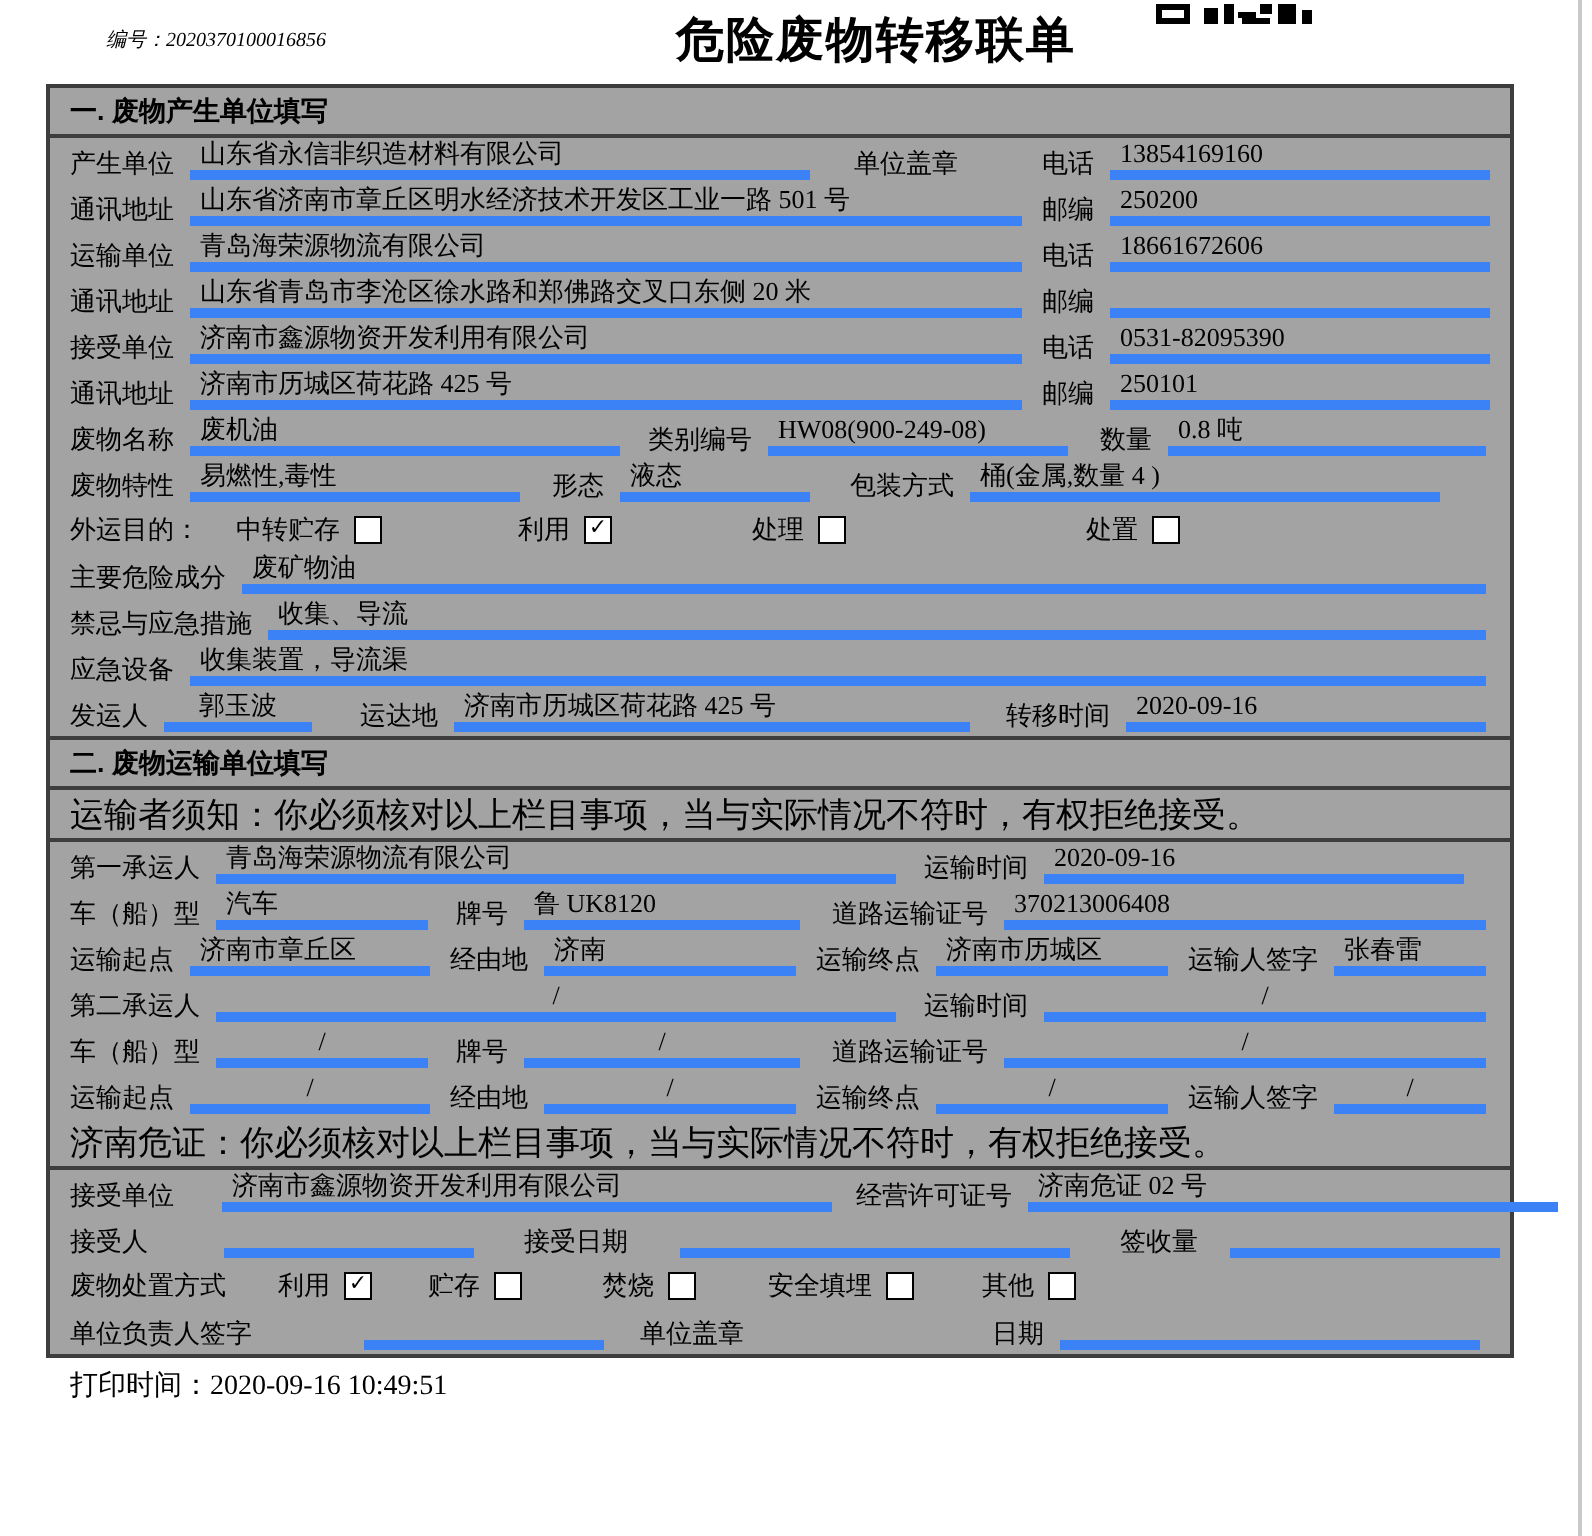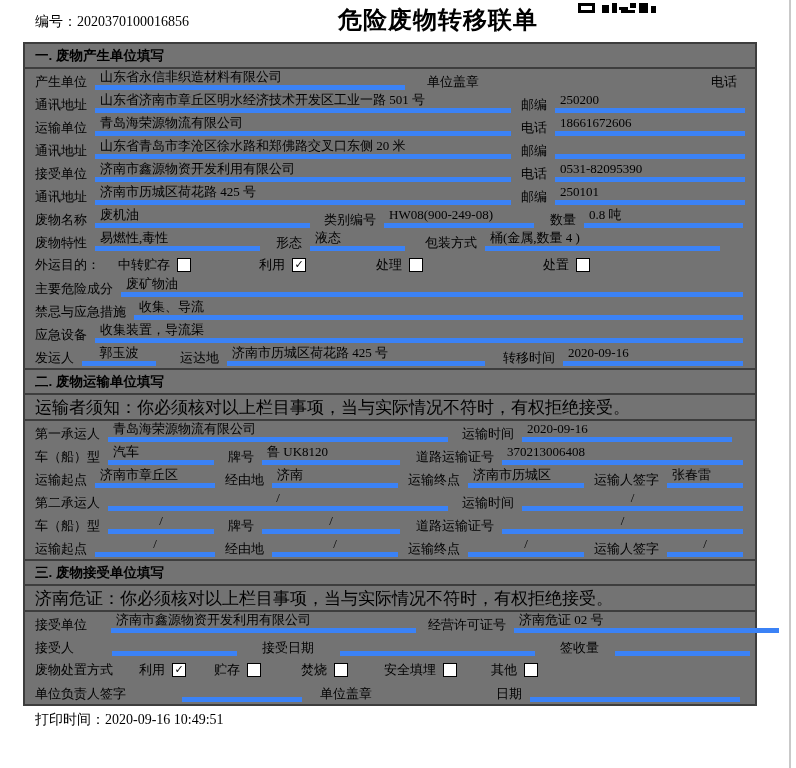--- a/index.html
+++ b/index.html
@@ -5,29 +5,29 @@
   html,body{margin:0;padding:0;}
   body{
     width:796px;height:768px;background:#ffffff;color:#000;
     font-family:"Liberation Serif","DejaVu Serif",serif;
     position:relative;overflow:hidden;
   }
   .page{position:relative;width:796px;height:768px;}
   .page-edge{position:absolute;left:789px;top:0;width:2px;height:768px;background:#c9c9c9;}
   
   .topbar{position:relative;height:42px;}
-  .serial{position:absolute;left:35px;top:13px;font-size:14px;white-space:nowrap;}
+  .serial{position:absolute;left:53px;top:13px;font-size:10px;white-space:nowrap;font-style:italic;}
   .doc-title{
     position:absolute;left:80px;top:4px;width:716px;text-align:center;
     font-size:24px;font-weight:bold;letter-spacing:1px;
     font-family:"Liberation Sans","DejaVu Sans",sans-serif;
   }
   .qr{position:absolute;left:578px;top:0;width:82px;height:11px;}
   
-  .form{margin-left:23px;width:730px;border:2px solid #3d3d3d;background:#737373;}
+  .form{margin-left:23px;width:730px;border:2px solid #3d3d3d;background:#a3a3a3;}
   .sec-h{
     font-family:"Liberation Sans","DejaVu Sans",sans-serif;
     font-weight:bold;font-size:13.5px;line-height:17px;
     padding:3px 10px;border-bottom:2px solid #3d3d3d;
   }
   .sec-h.mid{border-top:2px solid #3d3d3d;}
   .row{
     display:flex;align-items:flex-end;
     height:23px;padding:0 10px 2px 10px;box-sizing:border-box;
     font-size:13px;line-height:16px;white-space:nowrap;
@@ -87,20 +87,21 @@
   <div class="form">
 
     <div class="sec-h">一. 废物产生单位填写</div>
 
     <div class="row">
       <span class="lbl">产生单位</span>
       <span class="val" style="width:300px">山东省永信非织造材料有限公司</span>
       <span class="lbl" style="margin-left:22px">单位盖章</span>
       <span class="sp"></span>
       <span class="lbl">电话</span>
+      <span class="val" style="width:180px">13854169160</span>
     </div>
 
     <div class="row">
       <span class="lbl">通讯地址</span>
       <span class="val grow" style="margin-right:10px">山东省济南市章丘区明水经济技术开发区工业一路 501 号</span>
       <span class="lbl">邮编</span>
       <span class="val" style="width:180px">250200</span>
     </div>
 
     <div class="row">
@@ -254,21 +255,20 @@
       <span class="lbl">运输起点</span>
       <span class="val ctr" style="width:110px">/</span>
       <span class="lbl" style="margin-left:10px">经由地</span>
       <span class="val ctr" style="width:116px">/</span>
       <span class="lbl" style="margin-left:10px">运输终点</span>
       <span class="val ctr" style="width:106px">/</span>
       <span class="lbl" style="margin-left:10px">运输人签字</span>
       <span class="val grow ctr">/</span>
     </div>
 
-    <div class="sec-h mid">三. 废物接受单位填写</div>
 
     <div class="notice">
       <span>济南危证：你必须核对以上栏目事项，当与实际情况不符时，有权拒绝接受。</span>
     </div>
 
     <div class="row">
       <span class="lbl">接受单位</span>
       <span class="val" style="width:295px;margin-left:16px">济南市鑫源物资开发利用有限公司</span>
       <span class="lbl" style="margin-left:12px">经营许可证号</span>
       <span class="val" style="width:255px">济南危证 02 号</span>

